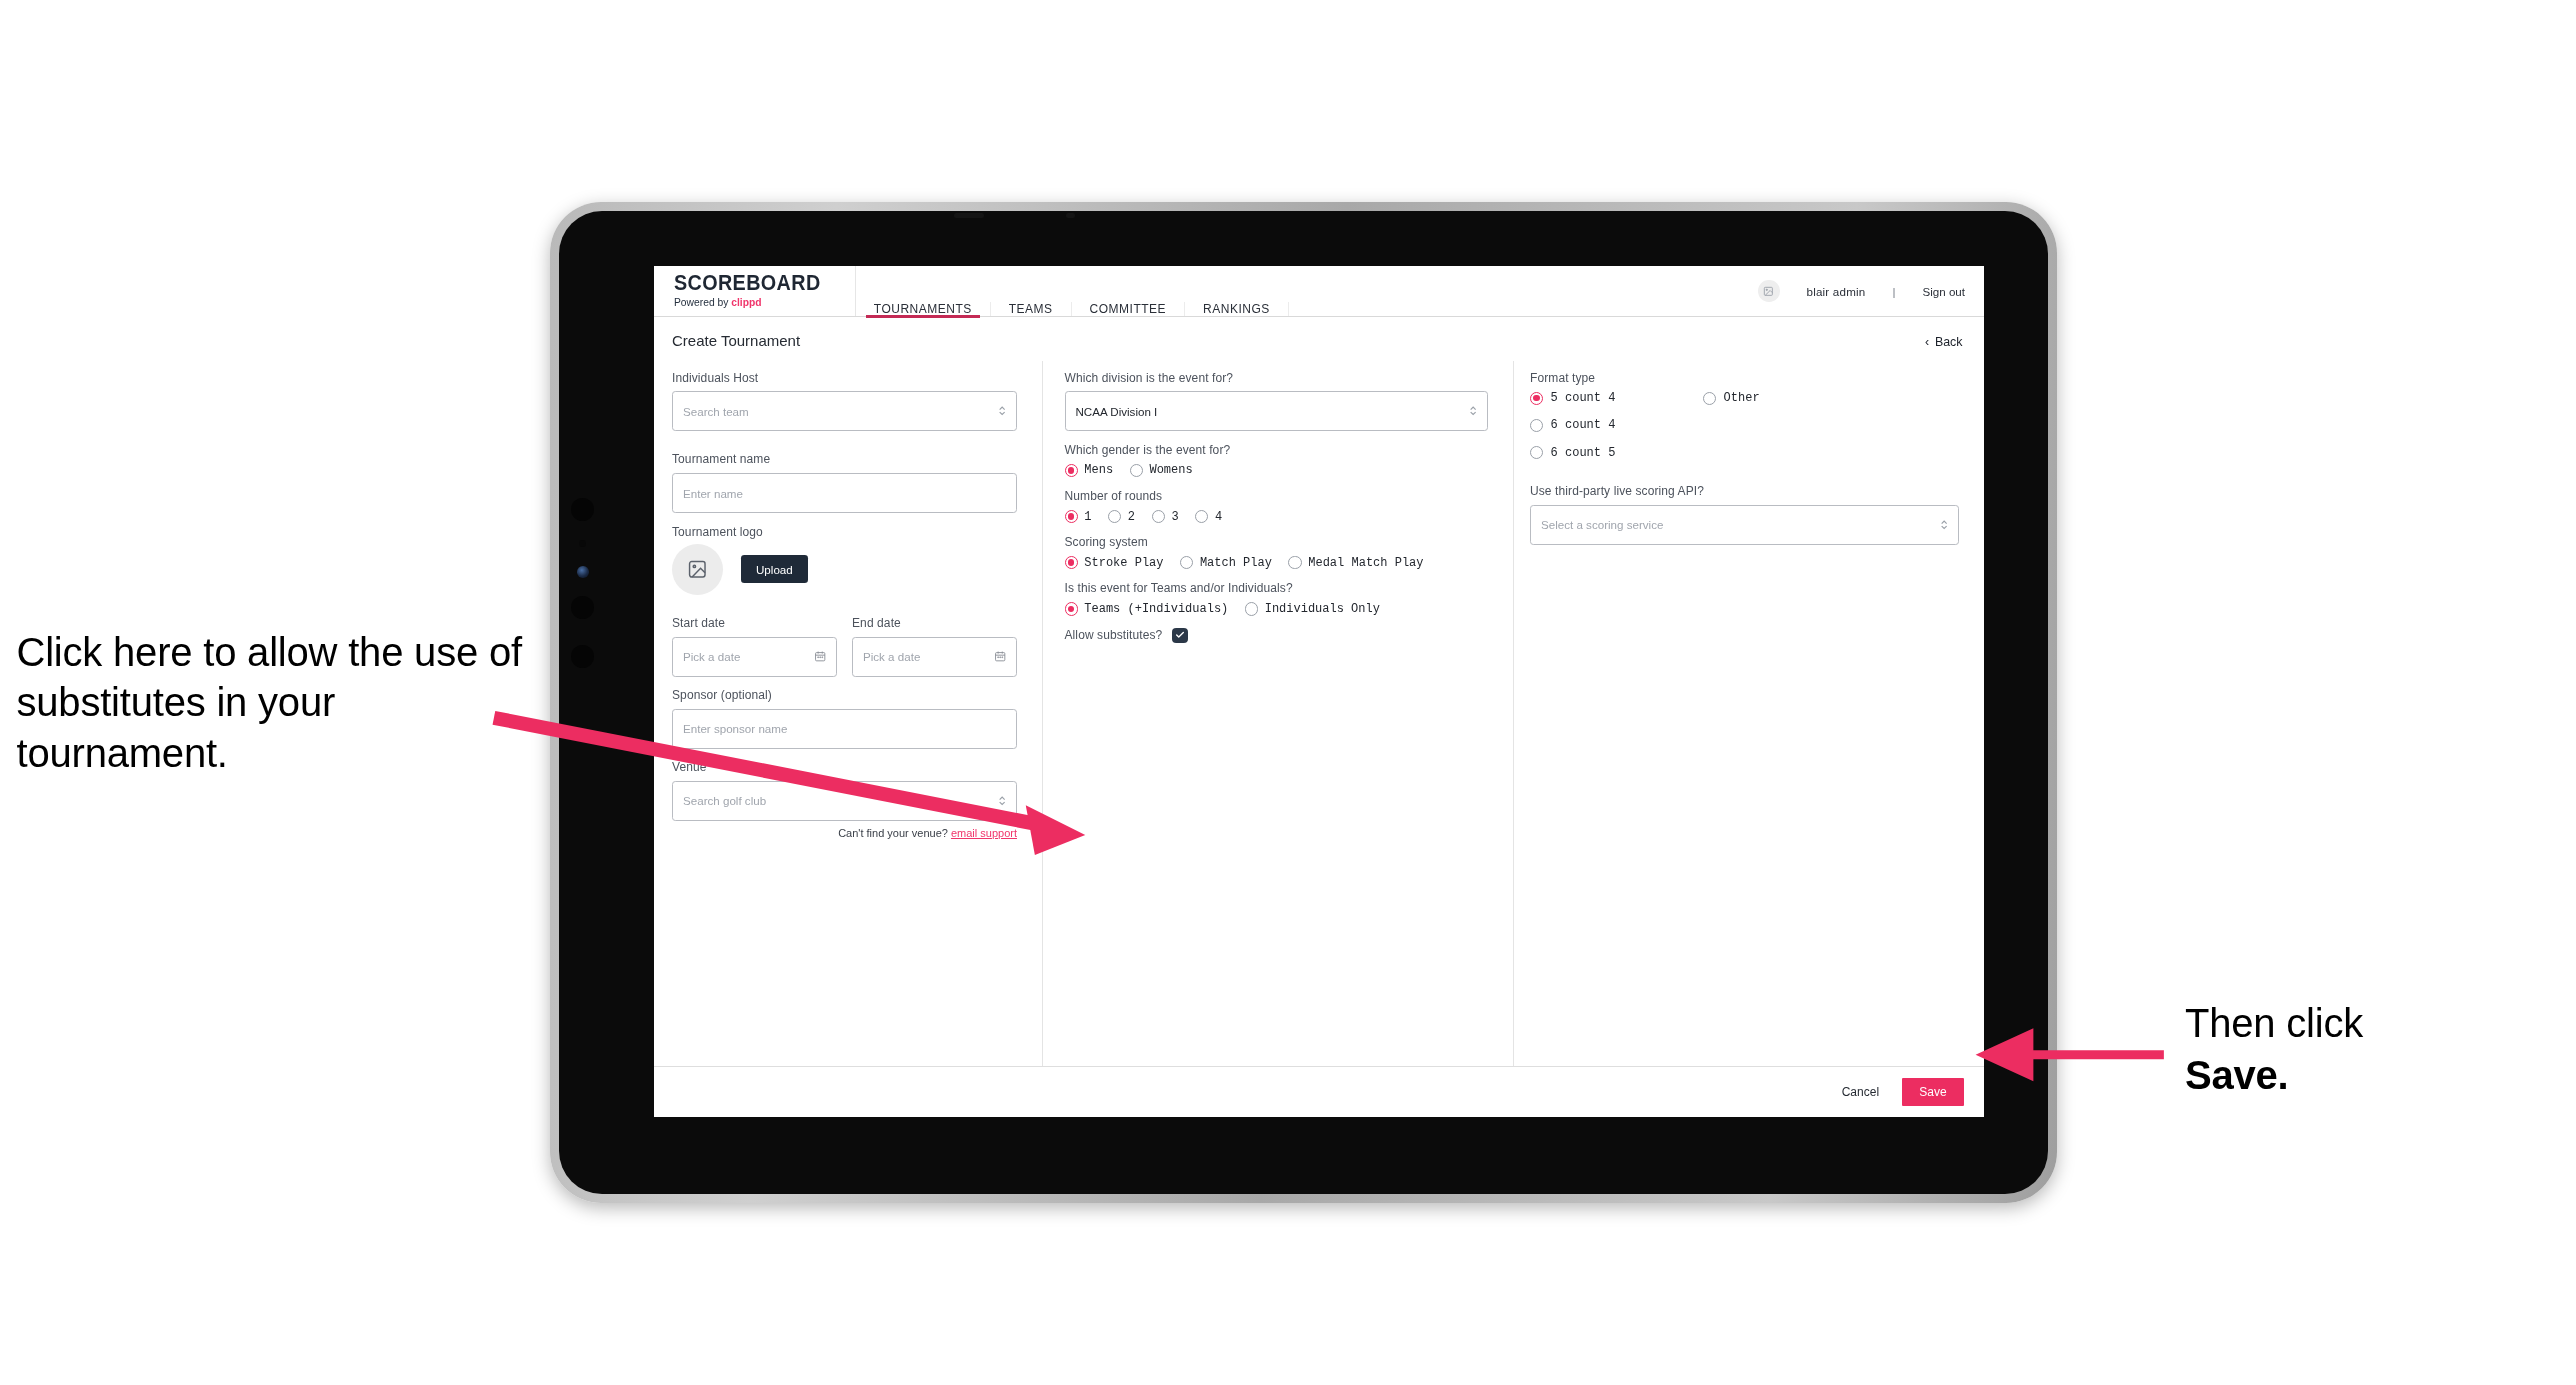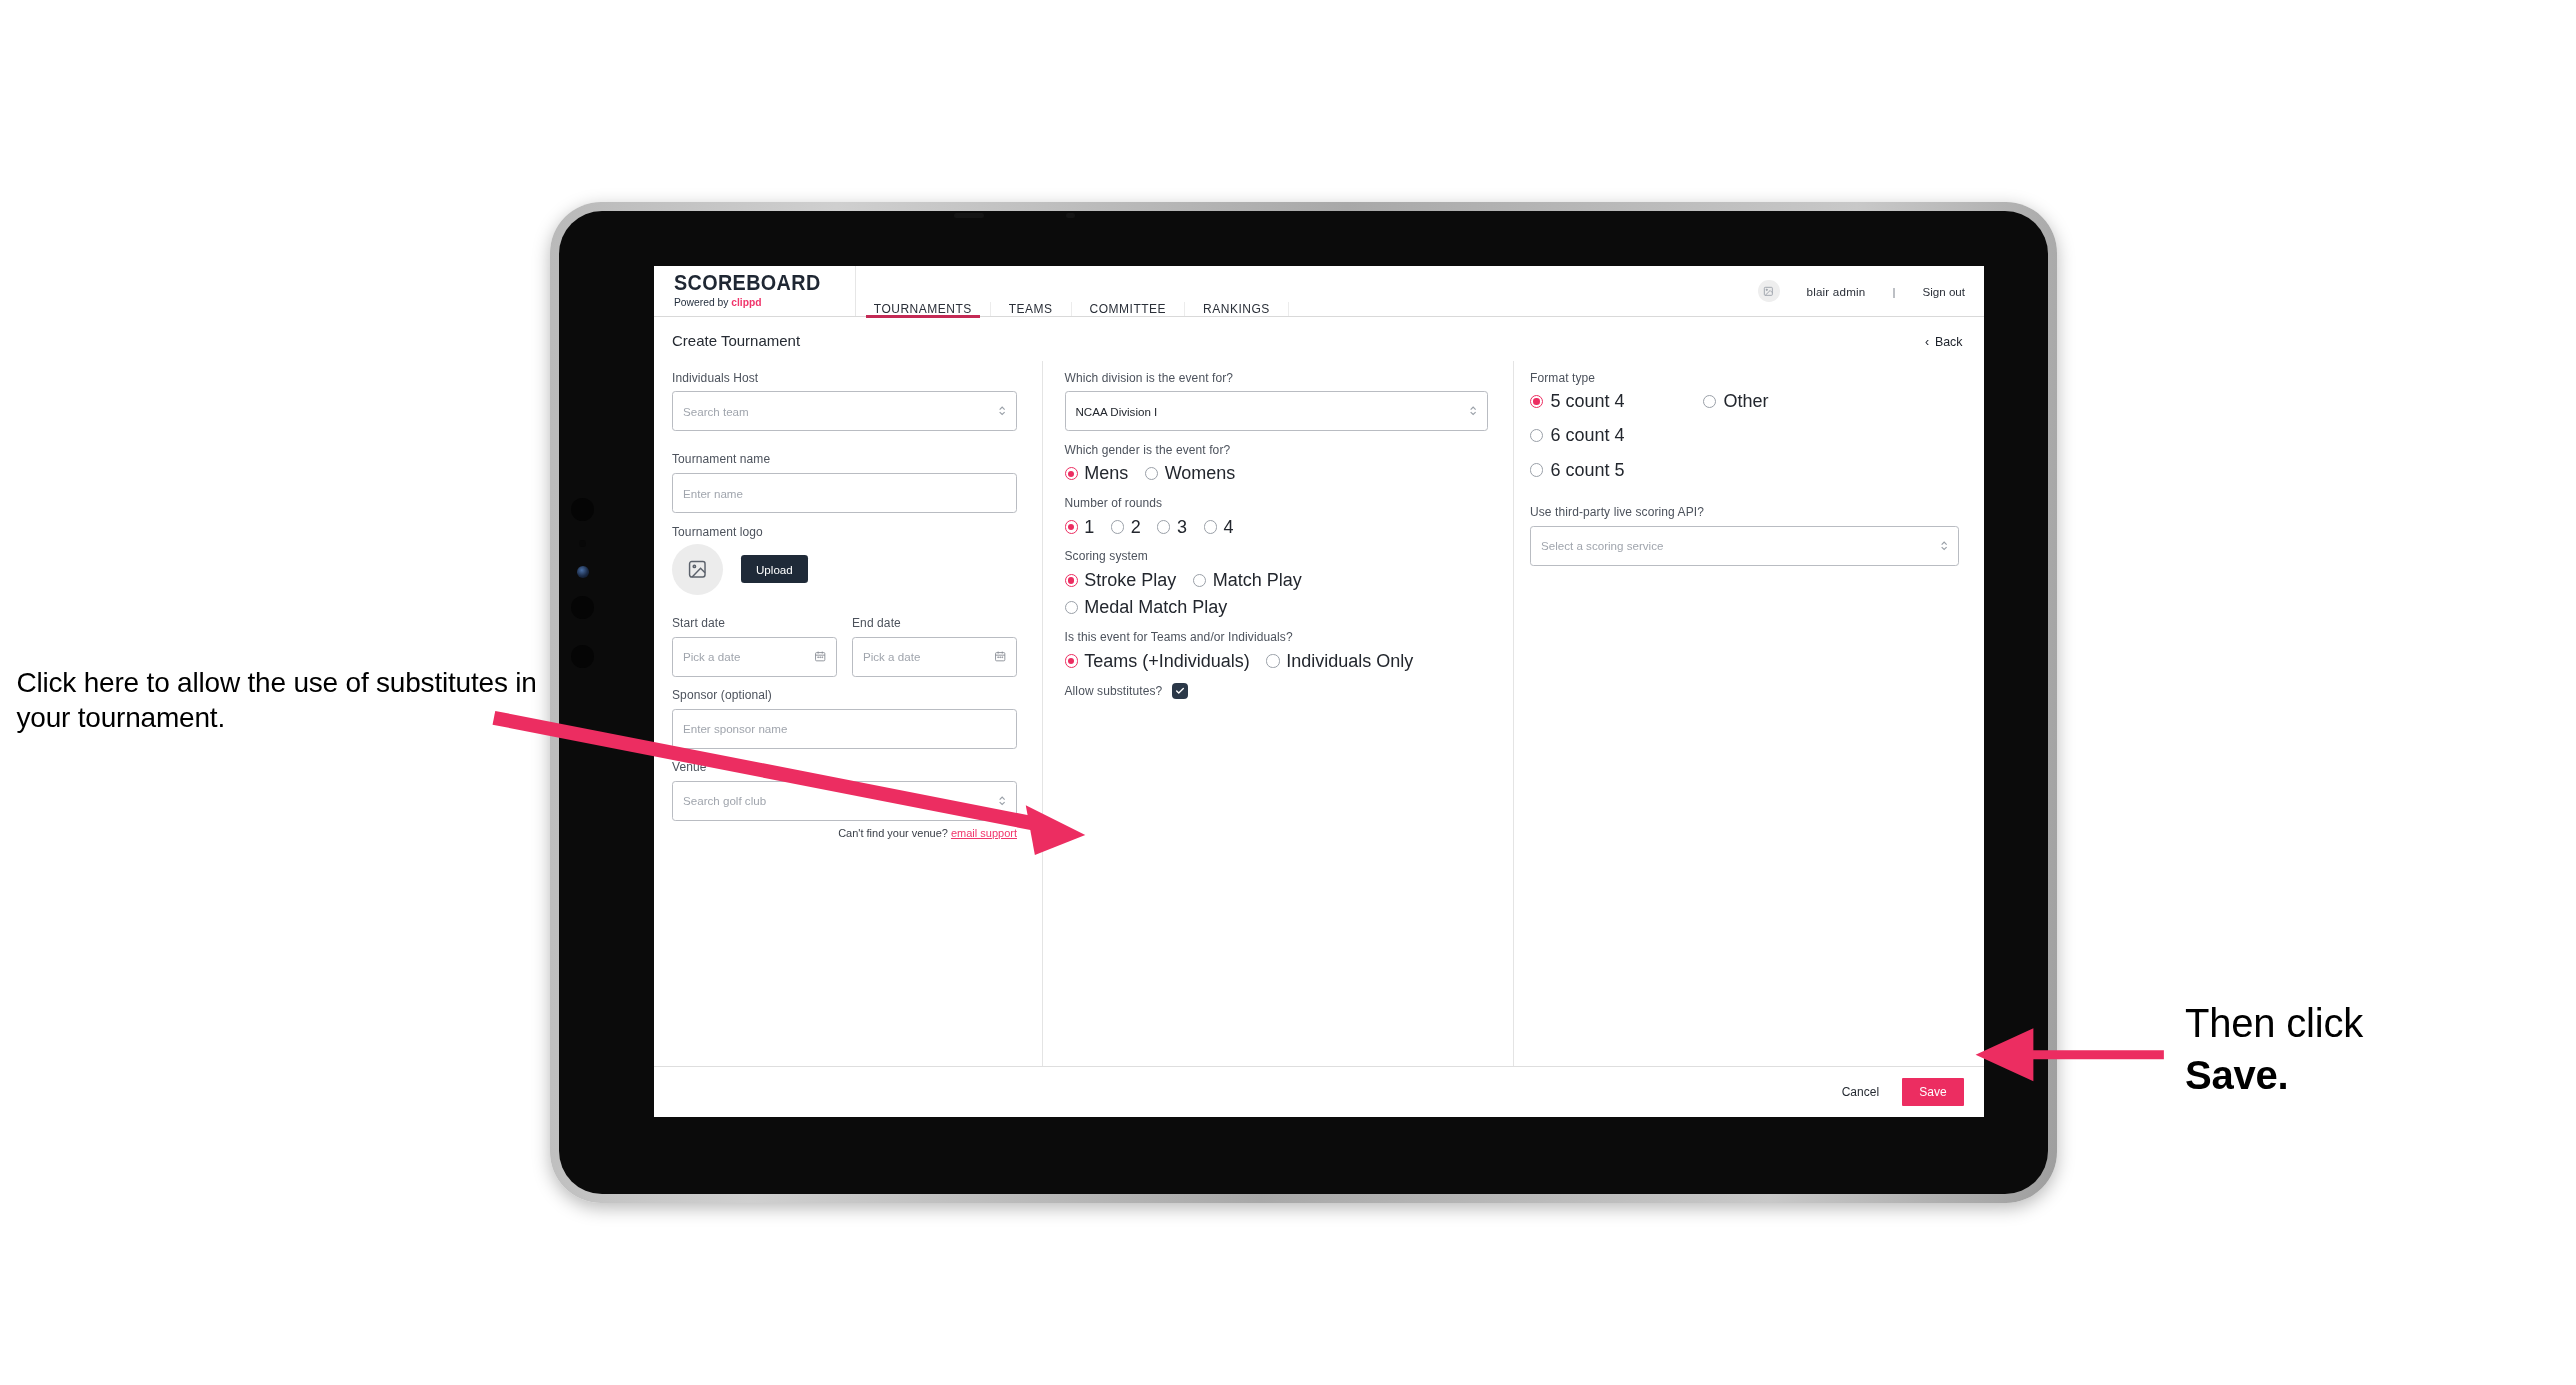--- a/index.html
+++ b/index.html
@@ -171,21 +171,21 @@
   .radio-opt { display: flex; align-items: center; gap: 6.6px; margin-right: 10px; cursor: pointer; }
   .rad {
     width: 13.2px; height: 13.2px; border-radius: 50%;
     border: 1.3px solid #9aa0a8; background: #fff; flex: none;
     display:flex; align-items:center; justify-content:center;
   }
   .rad.on { border-color: #ec2d61; }
   .rad.on::after {
     content:""; width: 6.6px; height: 6.6px; border-radius: 50%; background: #ec2d61;
   }
-  .rad-lbl { font-size: 18px; color: #23272e; }
+  .rad-lbl { font-size: 12px; color: #23272e; font-family: Liberation Mono, monospace; }
 
   .fmt-grid { display: flex; }
   .fmt-col-left { width: 173px; }
   .fmt-row { display:flex; align-items:center; gap: 7.4px; margin-bottom: 13.2px; cursor:pointer; }
 
   .chk-row { display:flex; align-items:center; gap: 10px; margin-top: 11.6px; }
   .chk {
     width: 15.7px; height: 15.7px; border-radius: 4.1px; background:#2b3848;
     display:flex; align-items:center; justify-content:center; cursor:pointer;
   }
@@ -207,22 +207,22 @@
     padding: 7.4px 17.3px; border-radius: 1px; cursor: pointer;
   }
 
   
   .anno {
     position: absolute;
     font-family: "Liberation Sans", sans-serif;
     color: #000;
   }
   .anno-left {
-    left: 16.5px; top: 665px; width: 529px;
-    font-size: 28px; line-height: 1.26; letter-spacing: -0.2px;
+    left: 16.5px; top: 627px; width: 529px;
+    font-size: 40px; line-height: 1.26; letter-spacing: -0.2px;
   }
   .anno-right {
     left: 2185px; top: 998px; width: 363px;
     font-size: 40px; line-height: 1.29; letter-spacing: -0.2px;
   }
   .anno-right .bold { font-weight: 700; }
   .arrow-svg { position: absolute; left: 0; top: 0; width: 2576px; height: 1386px; pointer-events:none; }
 </style>
 </head>
 <body>

